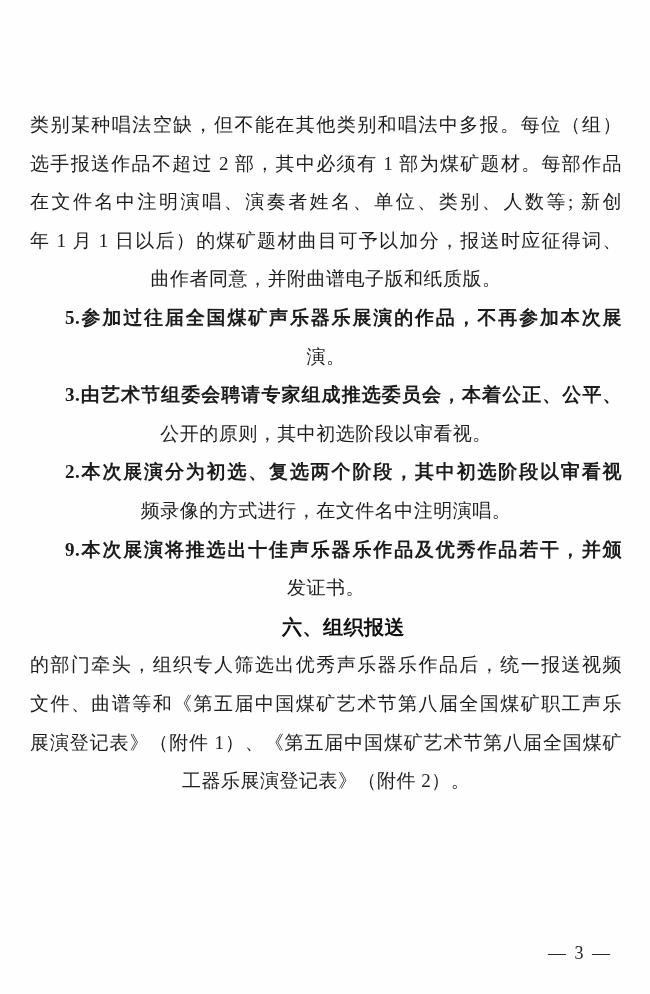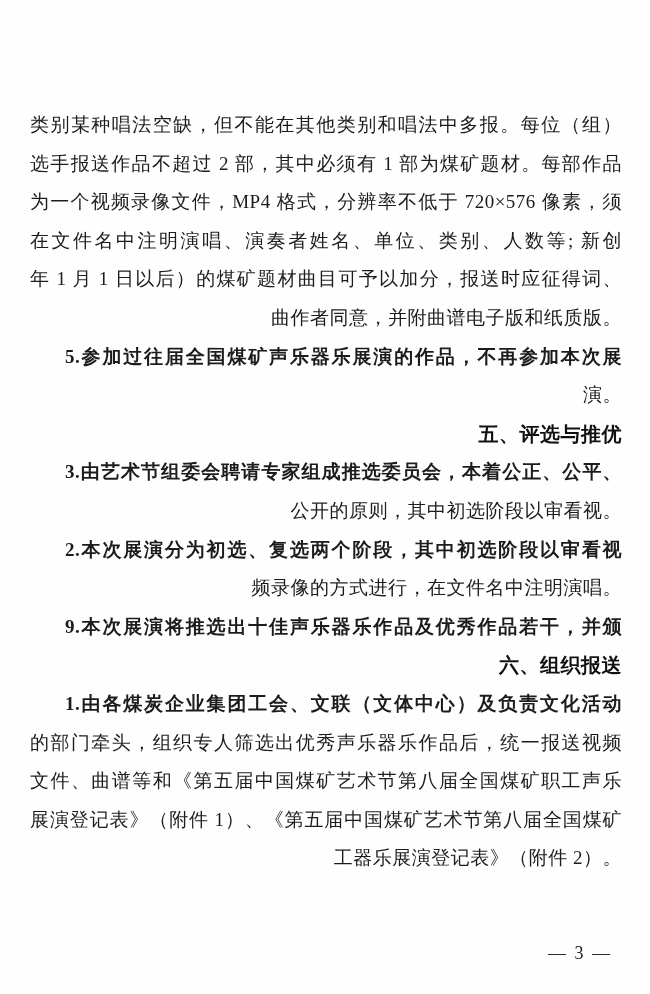--- a/index.html
+++ b/index.html
@@ -28,21 +28,21 @@
   }
   .line {
     display: block;
     height: 38.6px;
     line-height: 38.6px;
     font-size: 19px;
     color: #1c1c1c;
     letter-spacing: 0.5px;
     overflow: hidden;
     white-space: nowrap;
-    text-align: right;
+    text-align: center;
   }
   .line.justify {
     white-space: normal;
     text-align: justify;
     text-align-last: justify;
   }
   .line.indent {
     text-indent: 35px;
     font-weight: bold;
   }
@@ -63,33 +63,31 @@
   }
 </style>
 </head>
 <body>
 
 <div class="page">
   <div class="content">
 
   <div class="line justify">类别某种唱法空缺，但不能在其他类别和唱法中多报。每位（组）</div>
       <div class="line justify">选手报送作品不超过 2 部，其中必须有 1 部为煤矿题材。每部作品</div>
-      <div class="line justify">为一个视频录像文件，MP4 格式，分辨率不低于 720×576 像素，须</div>
       <div class="line justify">在文件名中注明演唱、演奏者姓名、单位、类别、人数等; 新创（2013</div>
       <div class="line justify">年 1 月 1 日以后）的煤矿题材曲目可予以加分，报送时应征得词、</div>
       <div class="line">曲作者同意，并附曲谱电子版和纸质版。</div>
       <div class="line justify indent">5.参加过往届全国煤矿声乐器乐展演的作品，不再参加本次展</div>
       <div class="line">演。</div>
-      <div class="line indent heading">五、评选与推优</div>
       <div class="line justify indent">3.由艺术节组委会聘请专家组成推选委员会，本着公正、公平、</div>
       <div class="line">公开的原则，其中初选阶段以审看视。</div>
       <div class="line justify indent">2.本次展演分为初选、复选两个阶段，其中初选阶段以审看视</div>
       <div class="line">频录像的方式进行，在文件名中注明演唱。</div>
       <div class="line justify indent">9.本次展演将推选出十佳声乐器乐作品及优秀作品若干，并颁</div>
+      <div class="line">发证书。</div>
       <div class="line indent heading">六、组织报送</div>
-      <div class="line justify indent">1.由各煤炭企业集团工会、文联（文体中心）及负责文化活动</div>
       <div class="line justify">的部门牵头，组织专人筛选出优秀声乐器乐作品后，统一报送视频</div>
       <div class="line justify">文件、曲谱等和《第五届中国煤矿艺术节第八届全国煤矿职工声乐</div>
       <div class="line justify">展演登记表》（附件 1）、《第五届中国煤矿艺术节第八届全国煤矿职</div>
       <div class="line">工器乐展演登记表》（附件 2）。</div>
     </div>
   <div class="footer">— 3 —</div>
 </div>
 
 </body></html>

